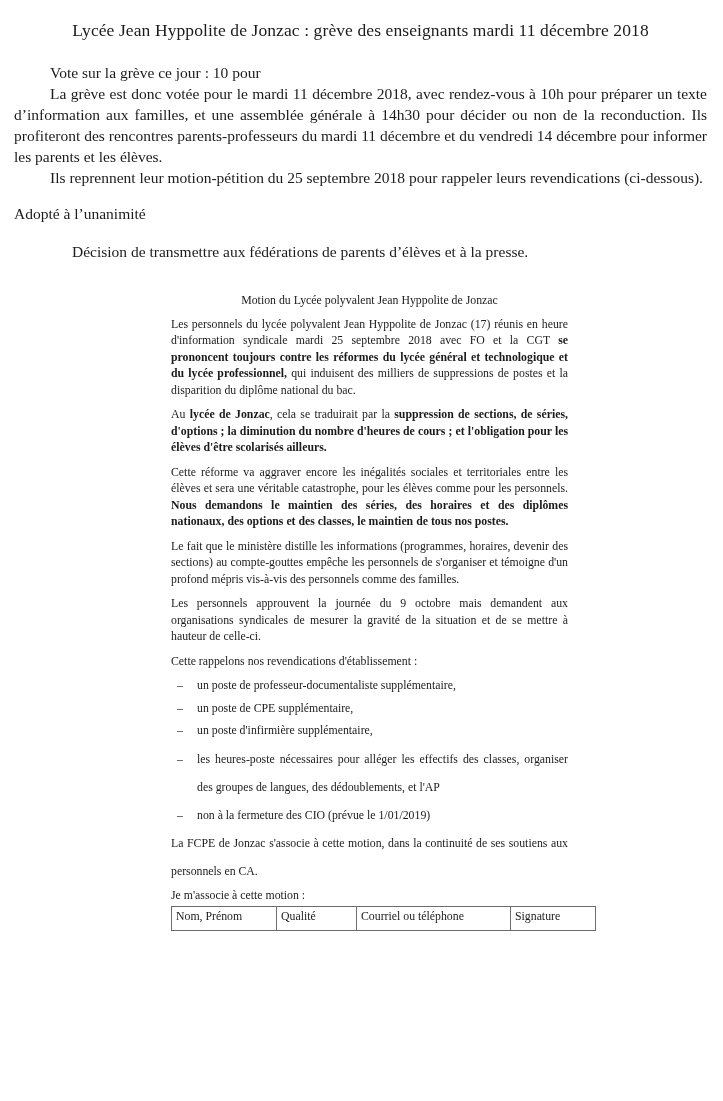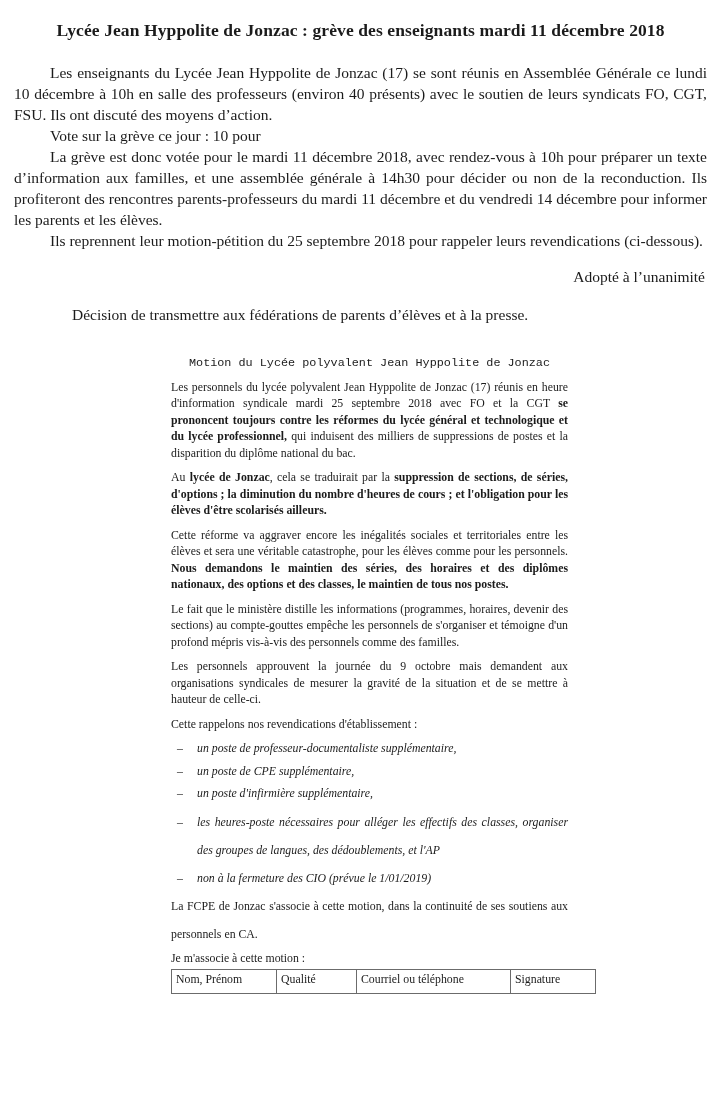--- a/index.html
+++ b/index.html
@@ -12,77 +12,75 @@
     height: 1101px;
     overflow: hidden;
     font-family: "Liberation Serif", "DejaVu Serif", serif;
     color: #1b1b1b;
   }
   .doc {
     padding: 14px 16px 0 14px;
   }
   .main-title {
     font-size: 17.5px;
-    font-weight: bold;
+    font-weight: normal;
     text-align: center;
     margin: 6px 0 21px 0;
     letter-spacing: 0.1px;
   }
   .body-text {
     font-size: 15.5px;
     line-height: 21px;
   }
   .body-text p {
     margin: 0;
     text-align: justify;
     text-indent: 36px;
   }
   .vote-line {
     padding-left: 36px;
     line-height: 21px;
   }
   .gap-after { margin-bottom: 17px !important; }
   .gap-after-sm { margin-bottom: 15px !important; }
   .adopted {
-    text-align: right;
+    text-align: left;
     padding-right: 2px;
     margin: 15px 0 8px 0;
   }
   .decision {
     margin: 17px 0 0 0;
     padding-left: 58px;
   }
   
   .motion {
     margin: 30px 0 0 157px;
     width: 397px;
     font-size: 11.8px;
     line-height: 16.5px;
   }
   .motion-title {
     text-align: center;
     margin: 0 0 7px 0;
-    font-family: Liberation Mono, monospace;
   }
   .motion p {
     margin: 0 0 8px 0;
     text-align: justify;
   }
   .motion b { font-weight: bold; }
   .demands {
     list-style: none;
     margin: 0 0 6px 0;
     padding: 0;
   }
   .demands li {
     position: relative;
     padding-left: 26px;
     margin-bottom: 6px;
     text-align: justify;
-    font-style: italic;
   }
   .demands li::before {
     content: "\2013";
     position: absolute;
     left: 6px;
     top: 0;
   }
   .spread { line-height: 28px !important; }
   .fcpe { line-height: 28px; margin-bottom: 2px !important; }
   .signup { margin-bottom: 2px !important; }
@@ -106,21 +104,20 @@
   .col-signature { width: 76px; }
 </style>
 </head>
 <body>
 
 <div class="doc">
 
   <div class="main-title">Lycée Jean Hyppolite de Jonzac : grève des enseignants mardi 11 décembre 2018</div>
 
   <div class="body-text">
-    <p>Les enseignants du Lycée Jean Hyppolite de Jonzac (17) se sont réunis en Assemblée Générale ce lundi 10 décembre à 10h en salle des professeurs (environ 40 présents) avec le soutien de leurs syndicats FO, CGT, FSU. Ils ont discuté des moyens d’action.</p>
     <div class="vote-line">Vote sur la grève ce jour : 10 pour</div>
 
     <p>La grève est donc votée pour le mardi 11 décembre 2018, avec rendez-vous à 10h pour préparer un texte d’information aux familles, et une assemblée générale à 14h30 pour décider ou non de la reconduction. Ils profiteront des rencontres parents-professeurs du mardi 11 décembre et du vendredi 14 décembre pour informer les parents et les élèves.</p>
     <p class="gap-after-sm">Ils reprennent leur motion-pétition du 25 septembre 2018 pour rappeler leurs revendications (ci-dessous).</p>
 
 
     <div class="adopted">Adopté à l’unanimité</div>
 
     <div class="decision">Décision de transmettre aux fédérations de parents d’élèves et à la presse.</div>
   </div>

